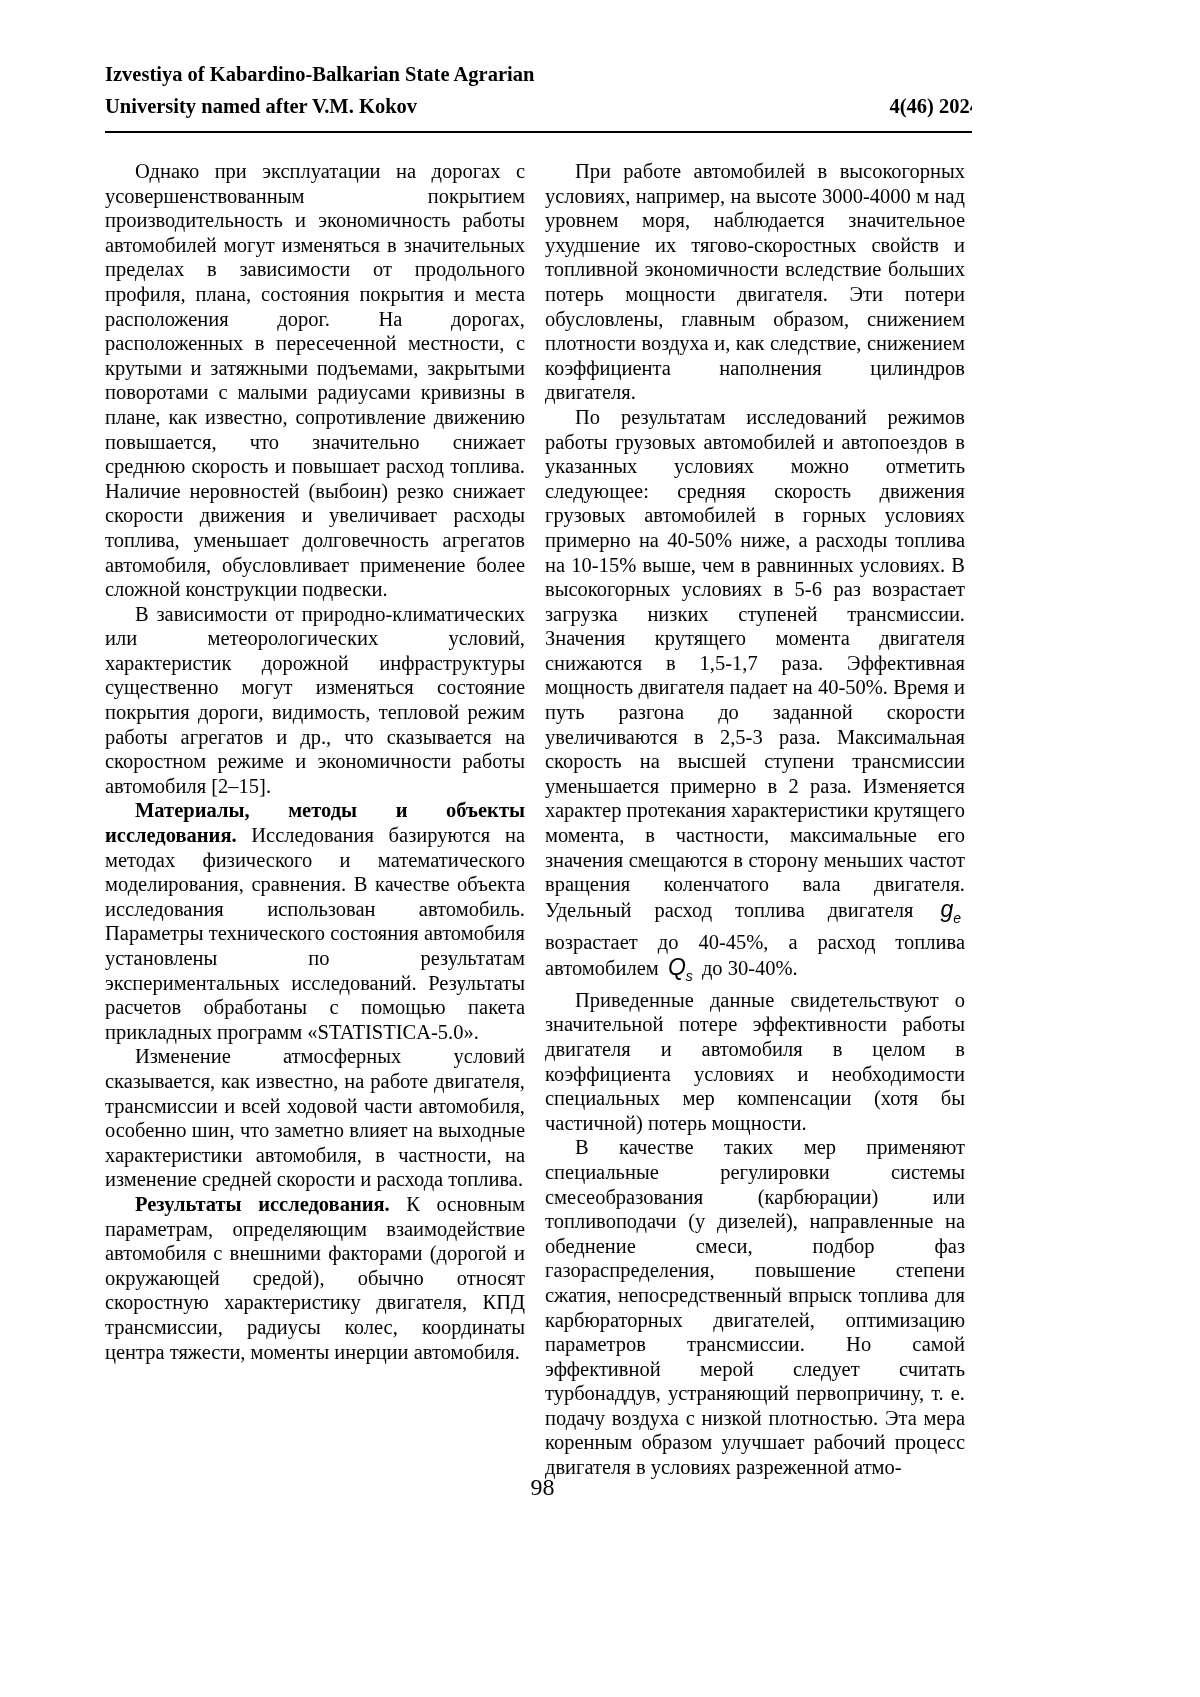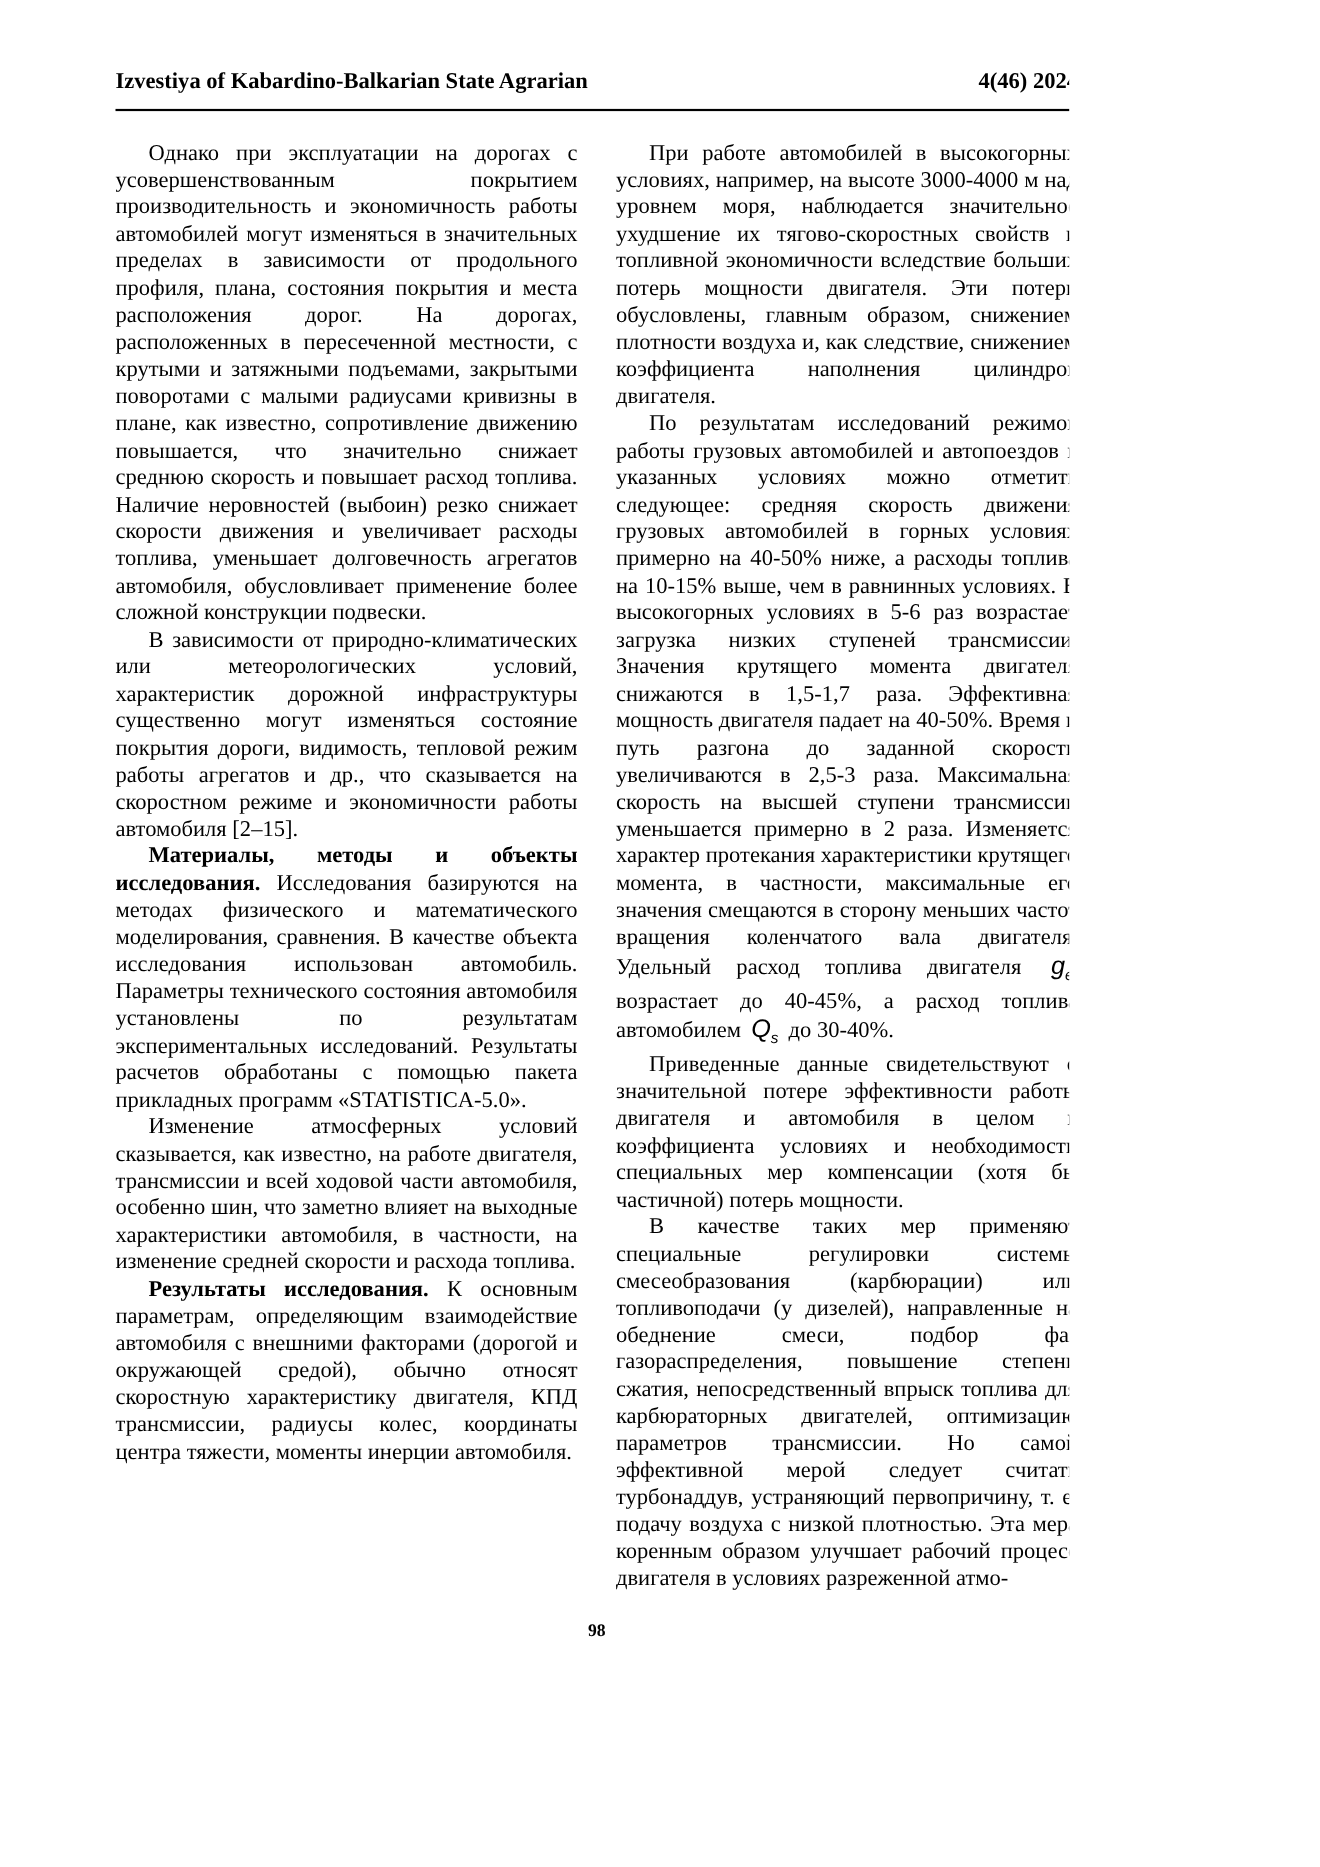--- a/index.html
+++ b/index.html
@@ -35,21 +35,21 @@
     white-space: nowrap;
   }
   .rule {
     width: 875px;
     border: none;
     border-top: 2.2px solid #000;
     margin-top: 9px;
   }
   .columns {
     display: flex;
-    gap: 35px;
+    gap: 20px;
     margin-top: 26px;
     width: 875px;
   }
   .col {
     width: 420px;
     font-size: 20.5px;
     line-height: 24.6px;
     text-align: justify;
     hyphens: auto;
     -webkit-hyphens: auto;
@@ -68,32 +68,32 @@
   .math sub {
     font-size: 14px;
     font-style: italic;
   }
   .footer {
     position: absolute;
     left: 105px;
     top: 1474px;
     width: 875px;
     text-align: center;
-    font-size: 16px;
-    font-weight: bold;
+    font-size: 24px;
   }
 </style>
 </head>
 <body>
 
 <div class="page">
 
   <header class="header">
     <div class="journal">
       <div>Izvestiya of Kabardino-Balkarian State Agrarian</div>
+      <div>University named after V.M. Kokov</div>
     </div>
     <div class="issue">4(46) 2024</div>
   </header>
 
   <hr class="rule">
 
   <main class="columns">
     <div class="col">
         <p>Однако при эксплуатации на дорогах с усовершенствованным покрытием производительность и экономичность работы автомобилей могут изменяться в значительных пределах в зависимости от продольного профиля, плана, состояния покрытия и места расположения дорог. На дорогах, расположенных в пересеченной местности, с крутыми и затяжными подъемами, закрытыми поворотами с малыми радиусами кривизны в плане, как известно, сопротивление движению повышается, что значительно снижает среднюю скорость и повышает расход топлива. Наличие неровностей (выбоин) резко снижает скорости движения и увеличивает расходы топлива, уменьшает долговечность агрегатов автомобиля, обусловливает применение более сложной конструкции подвески.</p>
         <p>В зависимости от природно-климатических или метеорологических условий, характеристик дорожной инфраструктуры существенно могут изменяться состояние покрытия дороги, видимость, тепловой режим работы агрегатов и др., что сказывается на скоростном режиме и экономичности работы автомобиля [2–15].</p>

